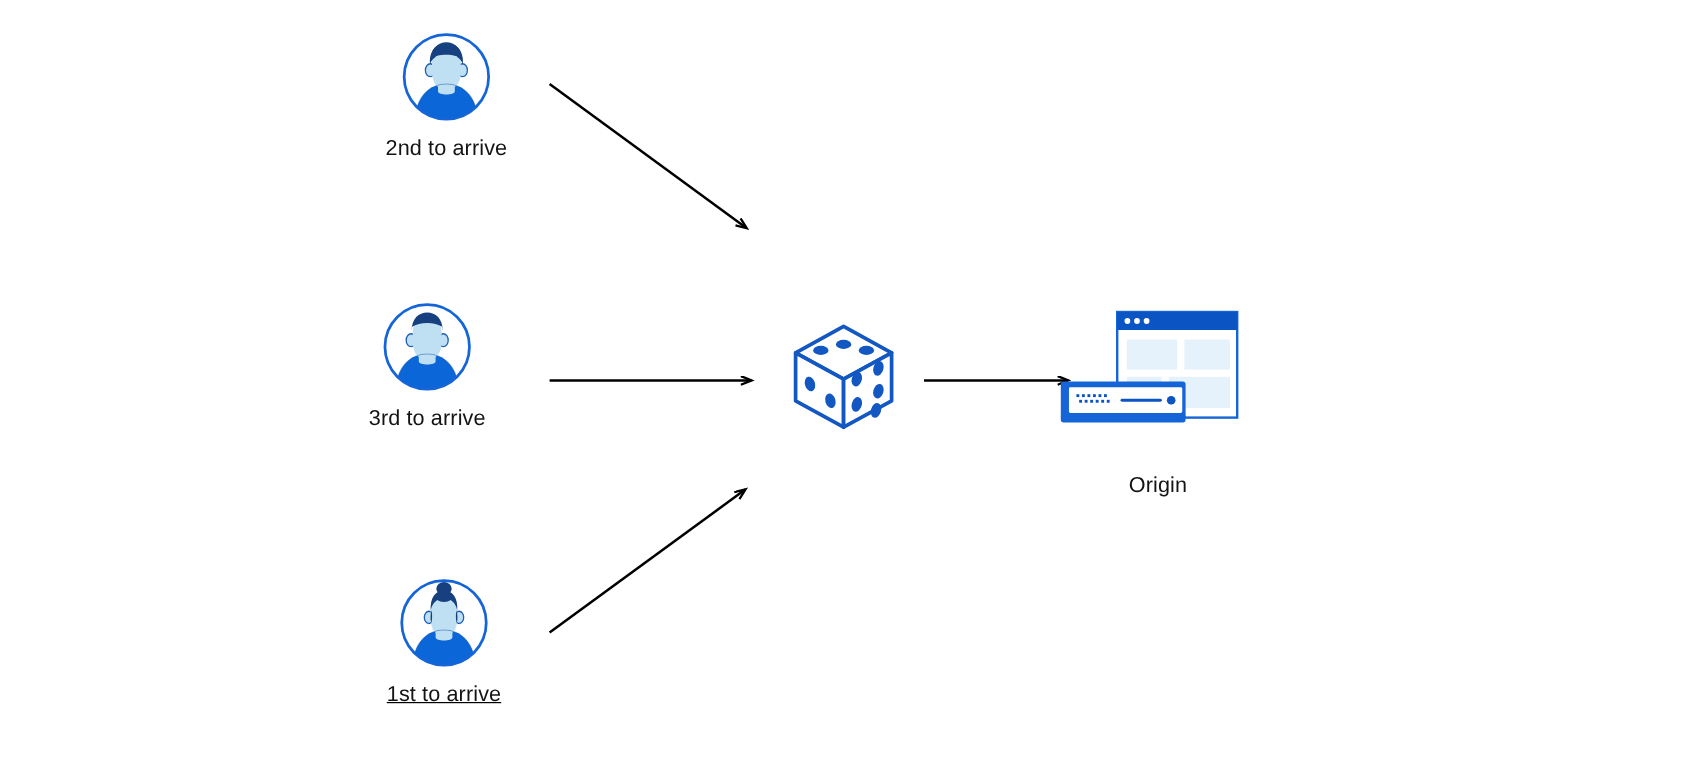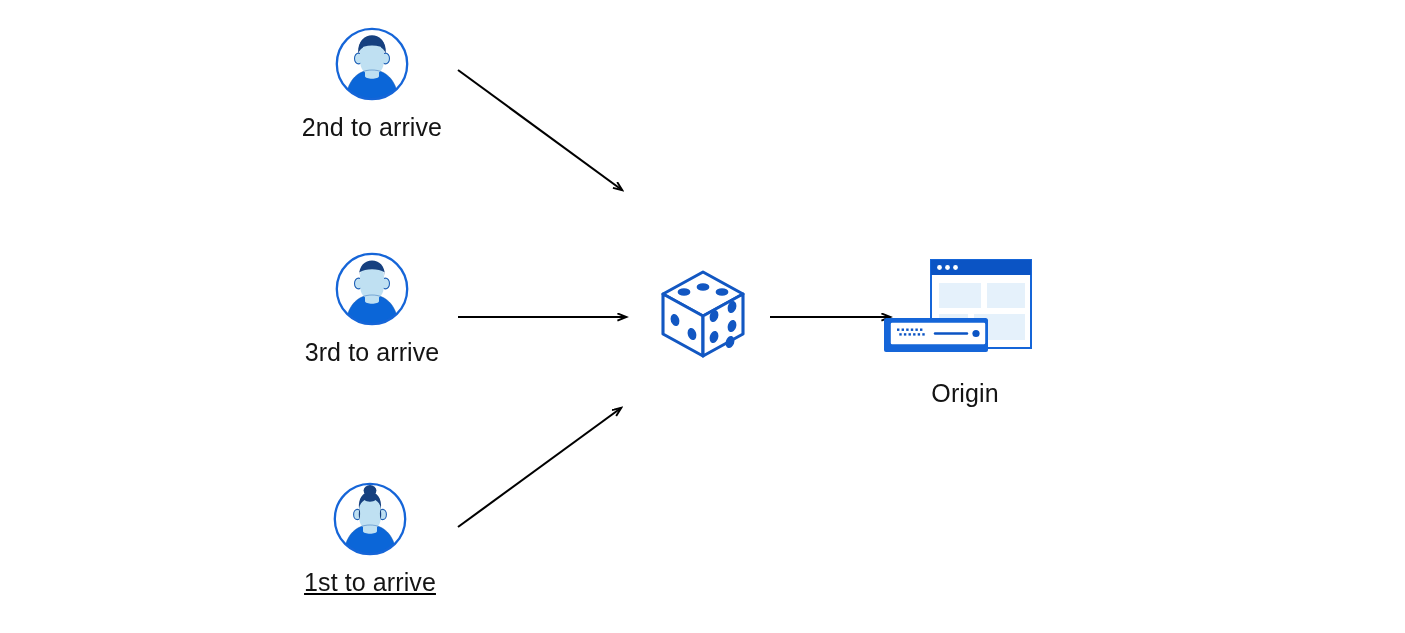--- a/index.html
+++ b/index.html
@@ -18,42 +18,42 @@
     overflow: hidden;
   }
   .node {
     position: absolute;
     display: flex;
     flex-direction: column;
     align-items: center;
   }
   .node-label {
     font-family: "Liberation Sans", sans-serif;
-    font-size: 25px;
+    font-size: 18px;
     color: #141414;
     white-space: nowrap;
     letter-spacing: 0.1px;
   }
   .avatar-node { width: 160px; }
   .avatar-node .node-label { margin-top: 11px; }
 
   .icon-svg { display: block; }
 
   .arrow-layer {
     position: absolute;
     left: 0;
     top: 0;
     width: 1405px;
     height: 633px;
     pointer-events: none;
   }
 
   #dice-node { width: 110px; }
   #origin-node { width: 180px; }
-  #origin-node .node-label { margin-top: 12px; }
+  #origin-node .node-label { margin-top: 27px; }
 </style>
 </head>
 <body>
 
 <div id="canvas">
 
   <svg class="arrow-layer" width="1405" height="633" viewBox="0 0 1405 633" xmlns="http://www.w3.org/2000/svg">
     <defs>
       <marker id="ah" markerWidth="12" markerHeight="12" refX="9.2" refY="4" orient="auto" markerUnits="userSpaceOnUse">
         <path d="M0.6,0.4 L9.6,4 L0.6,7.6" fill="none" stroke="#000000" stroke-width="1.9" stroke-linecap="butt" stroke-linejoin="miter"></path>
@@ -85,21 +85,21 @@
         <path d="M24.5 26.5 C24.5 14.5 31 9.2 38 9.2 C45 9.2 51.5 14.5 51.5 26.5 L51.5 23 C48 21 44 19.6 38 19.6 C32 19.6 28.5 20.8 24.5 23 Z" fill="#16407f"></path>
         <path d="M24.3 27.5 C23.6 20 26.5 14.2 31 11.5 C29.2 15 28.8 18.6 29 21.5 C27.2 22.6 25.4 24.4 24.3 27.5 Z" fill="#16407f"></path>
         <path d="M51.7 27.5 C52.4 20 49.5 14.2 45 11.5 C46.8 15 47.2 18.6 47 21.5 C48.8 22.6 50.6 24.4 51.7 27.5 Z" fill="#16407f"></path>
         <path d="M38 44 C24 44 14.5 54 12 70 L12 78 L64 78 L64 70 C61.5 54 52 44 38 44 Z" fill="none" stroke="#0b4ea8" stroke-width="0.9" opacity="0.45"></path>
       </g>
       <circle cx="38" cy="38" r="35.2" fill="none" stroke="#1565d8" stroke-width="2.3"></circle>
     </svg>
     <div class="node-label">2nd to arrive</div>
   </div>
 
-  <div class="node avatar-node" id="node-3rd" style="left:292px; top:251px;">
+  <div class="node avatar-node" id="node-3rd" style="left:276px; top:251px;">
     <svg class="icon-svg" width="76" height="76" viewBox="0 0 76 76" xmlns="http://www.w3.org/2000/svg">
       <defs>
           <clipPath id="clip3">
             <circle cx="38" cy="38" r="35.2"></circle>
           </clipPath>
         </defs>
       <circle cx="38" cy="38" r="35.2" fill="#ffffff"></circle>
       <g clip-path="url(#clip3)">
         <path d="M38 44 C24 44 14.5 54 12 70 L12 78 L64 78 L64 70 C61.5 54 52 44 38 44 Z" fill="#0b66d8"></path>
         <path d="M31 39 h14 v11 c0 3.6 -14 3.6 -14 0 Z" fill="#bfe0f2"></path>

